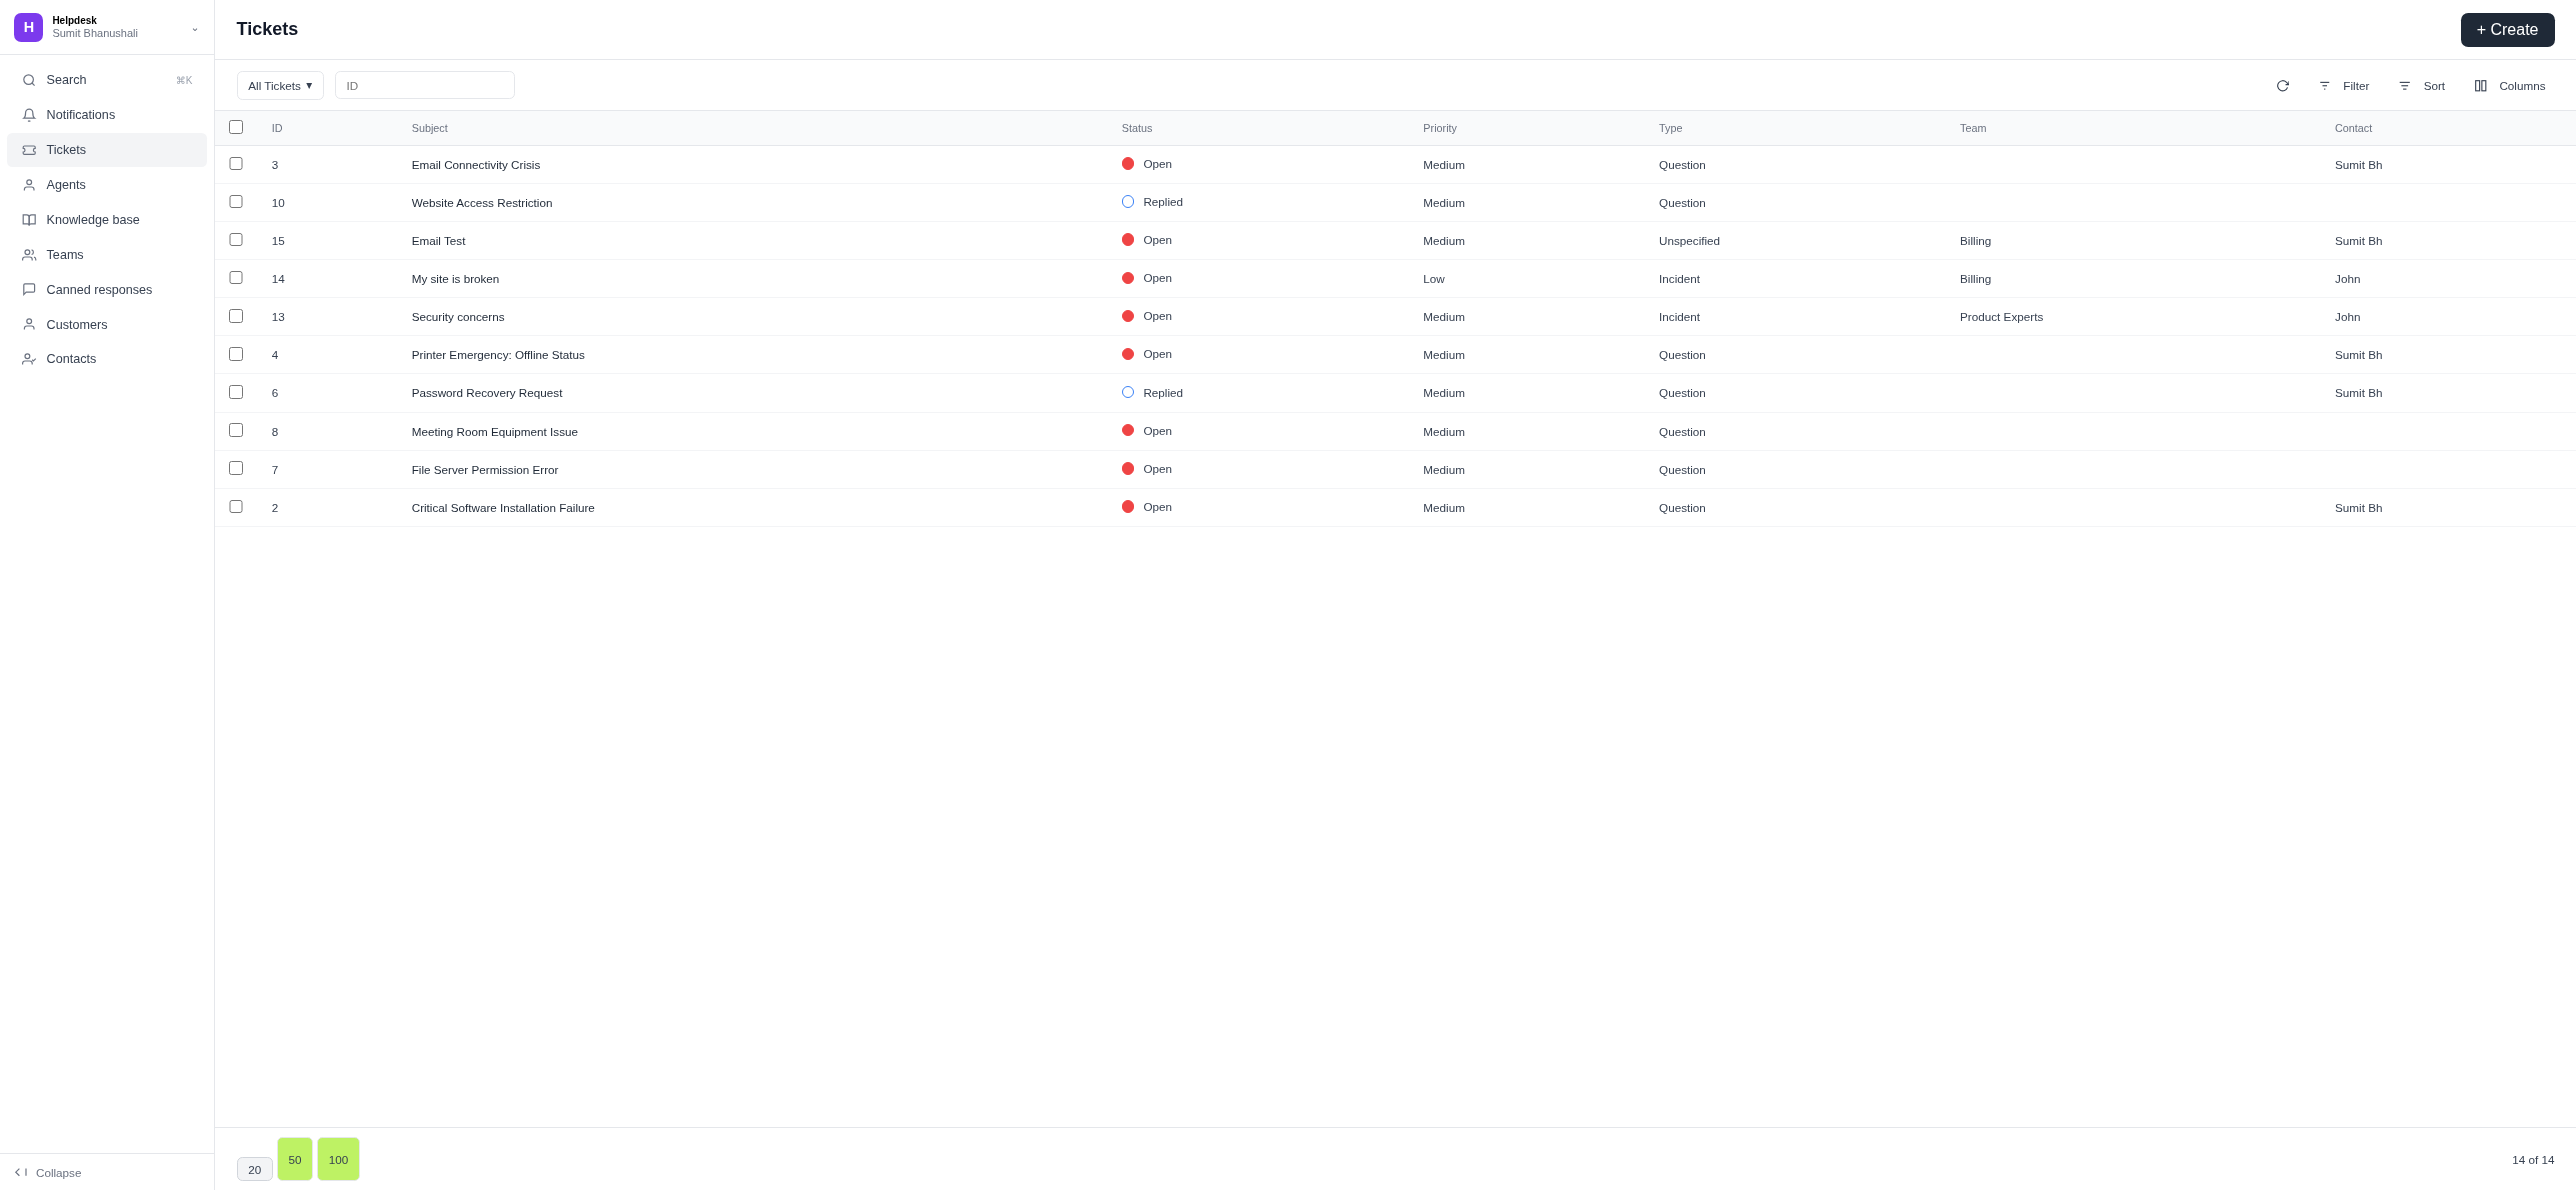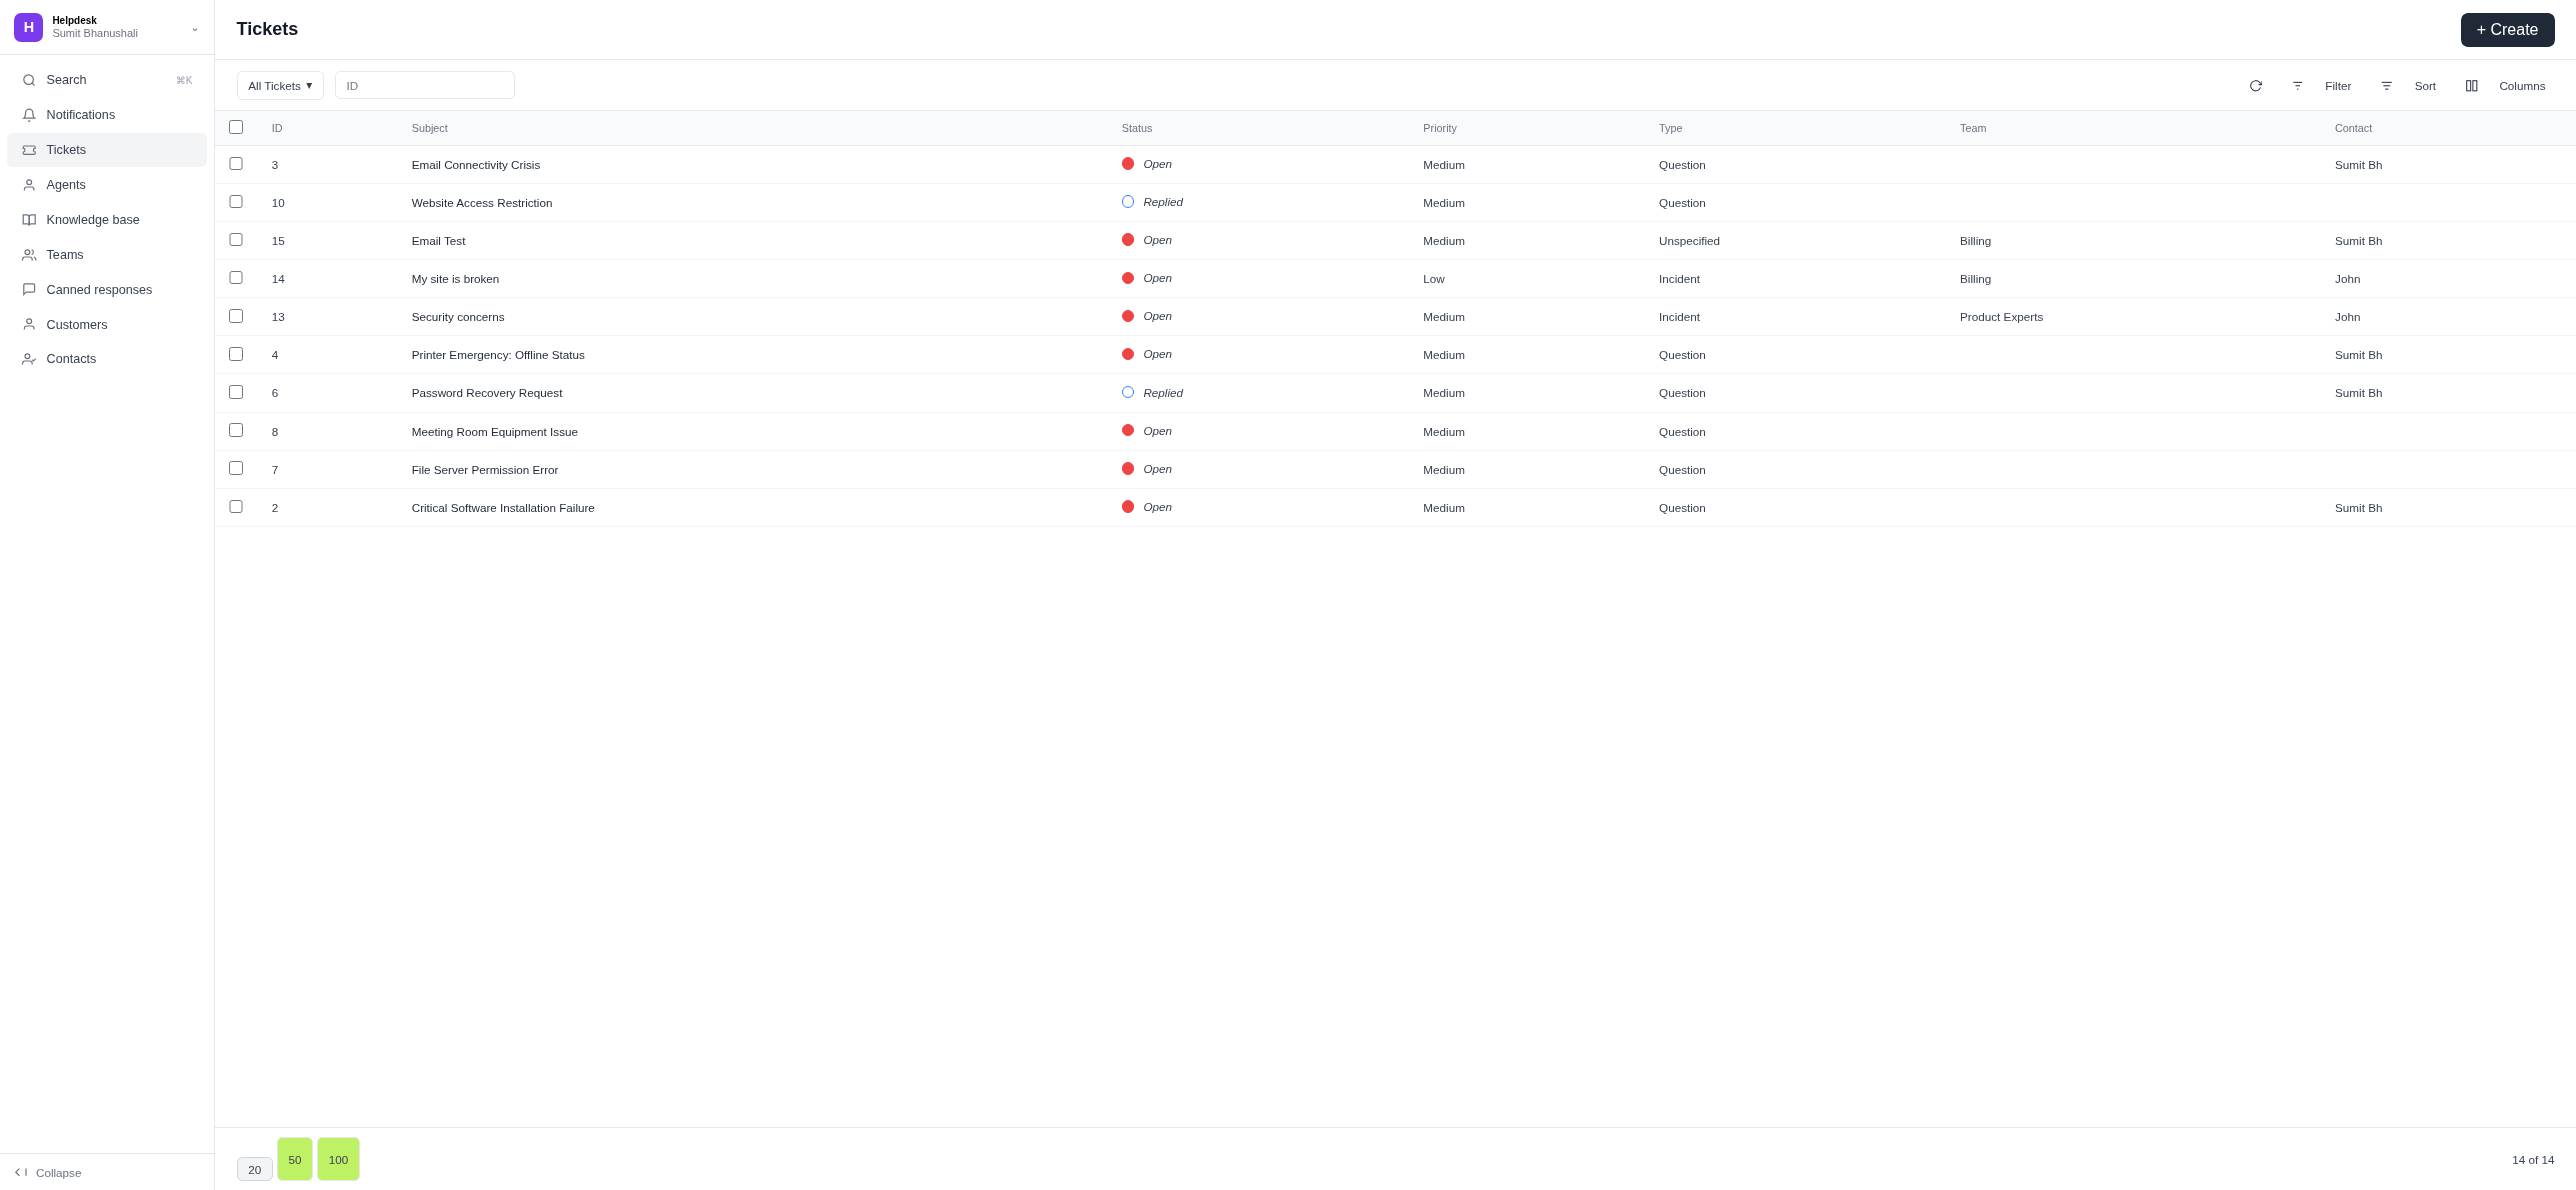--- a/index.html
+++ b/index.html
@@ -150,21 +150,21 @@
 
     .toolbar-actions {
       display: flex;
       align-items: center;
       gap: 10.8px;
     }
 
     .icon-btn {
       display: flex;
       align-items: center;
-      gap: 21px;
+      gap: 12px;
       border: none;
       background: none;
       padding: 6.3px 9px;
       border-radius: 5.4px;
       font-size: 11.7px;
       cursor: pointer;
       color: #374151;
     }
 
     
@@ -200,21 +200,20 @@
       border-bottom: 0.9px solid #f3f4f6;
       white-space: nowrap;
     }
 
     .checkbox-cell { width: 36px; }
 
     .status-badge {
       display: inline-flex;
       align-items: center;
       gap: 9px;
-      font-style: italic;
     }
 
     .status-dot {
       width: 12.6px;
       height: 12.6px;
       border-radius: 50%;
       border: 1.8px solid;
       display: inline-block;
     }
     .status-dot.open-filled { background: #ef4444; border-color: #ef4444; }

